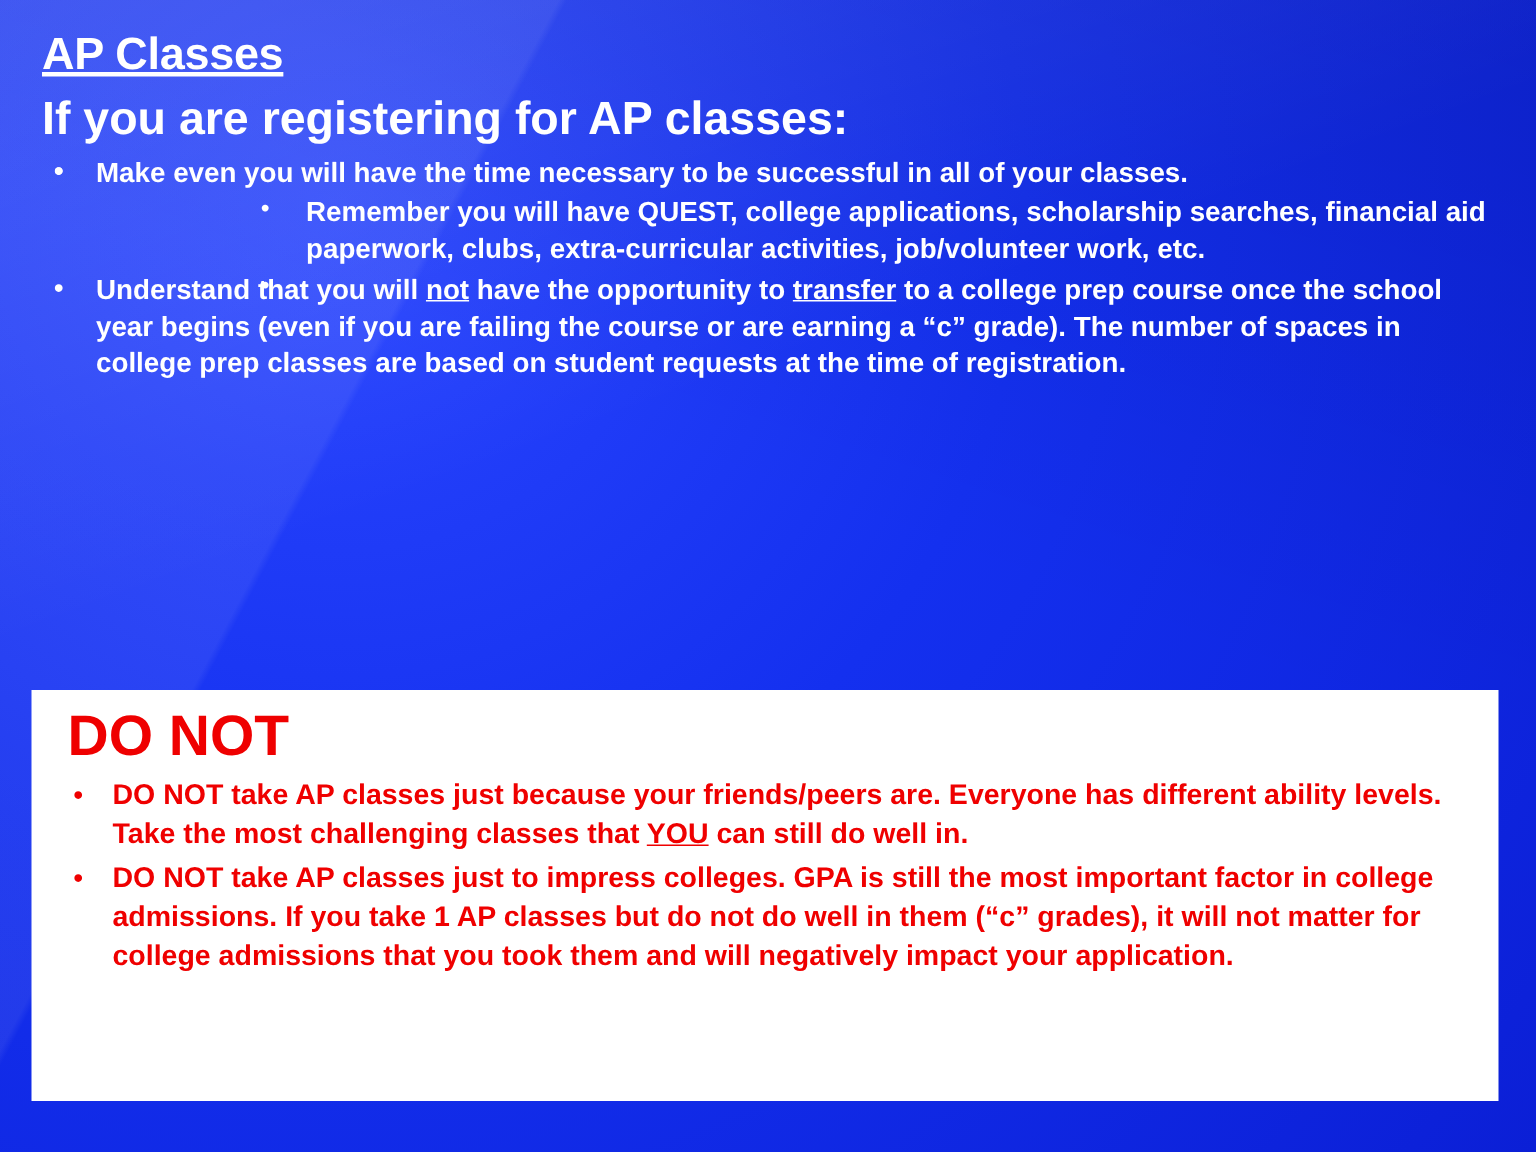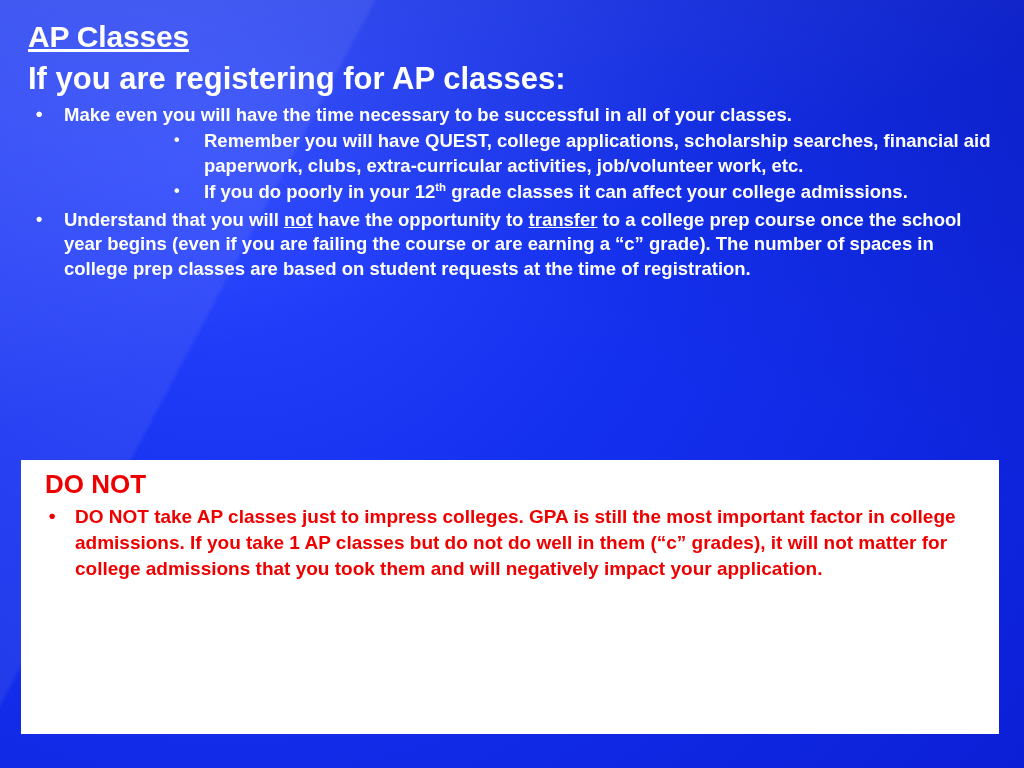--- a/index.html
+++ b/index.html
@@ -106,21 +106,21 @@
     top: 460px;
     width: 978px;
     height: 274px;
     background: #ffffff;
     box-sizing: border-box;
     padding: 8px 14px 10px 14px;
     z-index: 3;
   }
   .donot-title {
     color: #ef0000;
-    font-size: 26px;
+    font-size: 38px;
     font-weight: bold;
     line-height: 1.15;
     margin: 2px 0 2px 10px;
   }
   ul.red {
     list-style: none;
     margin: 0;
     padding: 0;
   }
   ul.red > li {
@@ -157,36 +157,36 @@
       <li>
         <span class="bullet">•</span>
         <span class="rich"><span>Make even you will have the time necessary to be successful in all of your classes.</span></span>
         <ul class="lvl2">
           <li>
             <span class="bullet">•</span>
             <span class="rich"><span>Remember you will have QUEST, college applications, scholarship searches, financial aid paperwork, clubs, extra-curricular activities, job/volunteer work, etc.</span></span>
           </li>
           <li>
             <span class="bullet">•</span>
-            <span class="rich"><span>If you do poorly in your 12</span><sup>th</sup><span> grade classes it can affect your college admissions.</span></span>
           </li>
         </ul>
       </li>
       <li>
         <span class="bullet">•</span>
         <span class="rich"><span>Understand that you will </span><span class="u">not</span><span> have the opportunity to </span><span class="u">transfer</span><span> to a college prep course once the school year begins (even if you are failing the course or are earning a “c” grade). The number of spaces in college prep classes are based on student requests at the time of registration.</span></span>
       </li>
     </ul>
   </div>
 
   <div class="donot-box">
     <div class="donot-title">DO NOT</div>
     <ul class="red">
       <li>
         <span class="bullet">•</span>
+        <span class="rich"><span>DO NOT take AP classes just because your friends/peers are. Everyone has different ability levels. Take the most challenging classes that </span><span class="u">YOU</span><span> can still do well in.</span></span>
       </li>
       <li>
         <span class="bullet">•</span>
         <span class="rich"><span>DO NOT take AP classes just to impress colleges. GPA is still the most important factor in college admissions. If you take 1 AP classes but do not do well in them (“c” grades), it will not matter for college admissions that you took them and will negatively impact your application.</span></span>
       </li>
     </ul>
   </div>
 
 </div>
 

